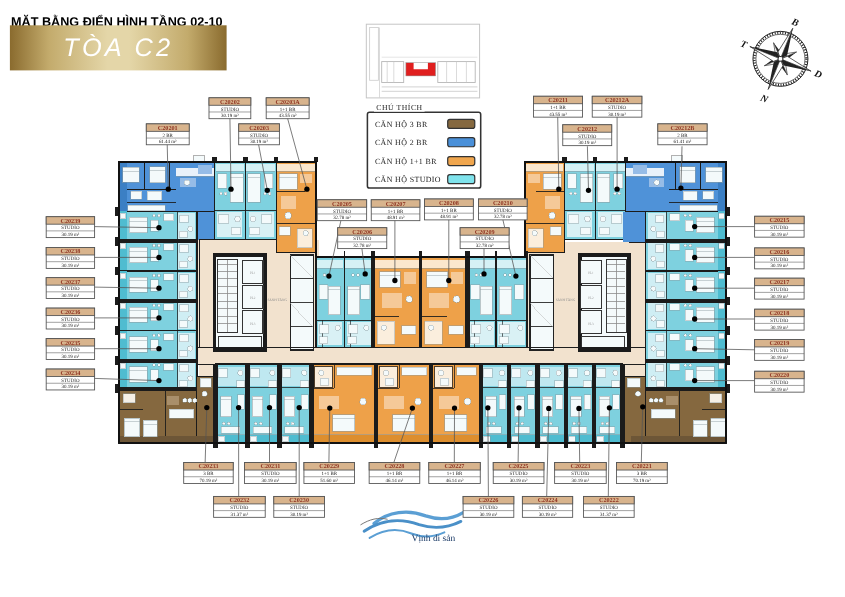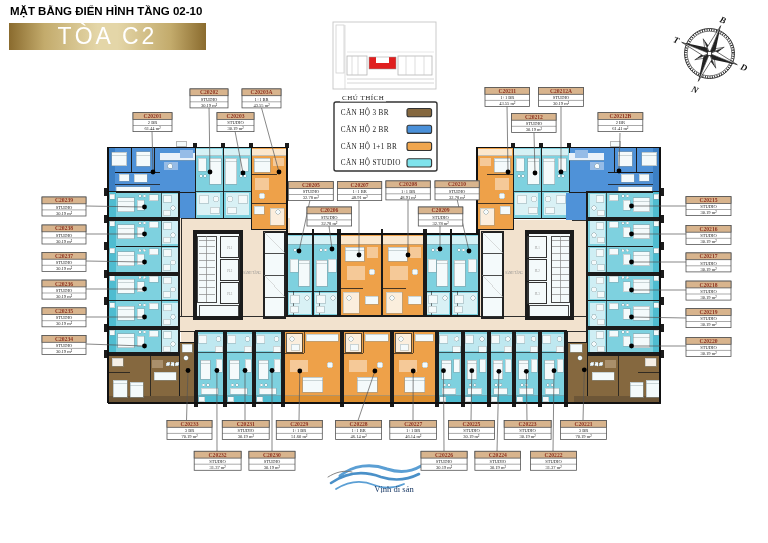--- a/index.html
+++ b/index.html
@@ -1,18 +1,18 @@
 <!DOCTYPE html>
 <html><head>
 <meta charset="utf-8">
 <style>
 html,body{margin:0;padding:0;background:#fff;}
 #page{position:relative;width:768px;height:543px;background:#ffffff;overflow:hidden;font-family:"Liberation Sans",sans-serif;}
-#title{position:absolute;left:10px;top:5px;font-size:11.5px;font-weight:bold;color:#000;letter-spacing:0px;}
-#gold{position:absolute;left:9px;top:23px;width:197px;height:27px;background:linear-gradient(90deg,#8a6b2e 0%,#c3ab6c 18%,#e4d6a8 45%,#e4d6a8 55%,#c3ab6c 82%,#8a6b2e 100%);display:flex;align-items:center;justify-content:center;}
+#title{position:absolute;left:10px;top:15px;font-size:11.5px;font-weight:bold;color:#000;letter-spacing:0px;}
+#gold{position:absolute;left:9px;top:23px;width:197px;height:41px;background:linear-gradient(90deg,#8a6b2e 0%,#c3ab6c 18%,#e4d6a8 45%,#e4d6a8 55%,#c3ab6c 82%,#8a6b2e 100%);display:flex;align-items:center;justify-content:center;font-style:italic;}
 #gold span{color:#fff;font-size:23px;letter-spacing:3px;}
 svg{position:absolute;left:0;top:0;}
 </style>
 </head>
 <body>
 <div id="page">
 
 <div id="title">MẶT BẰNG ĐIỂN HÌNH TẦNG 02-10</div>
 
 <div id="gold">

